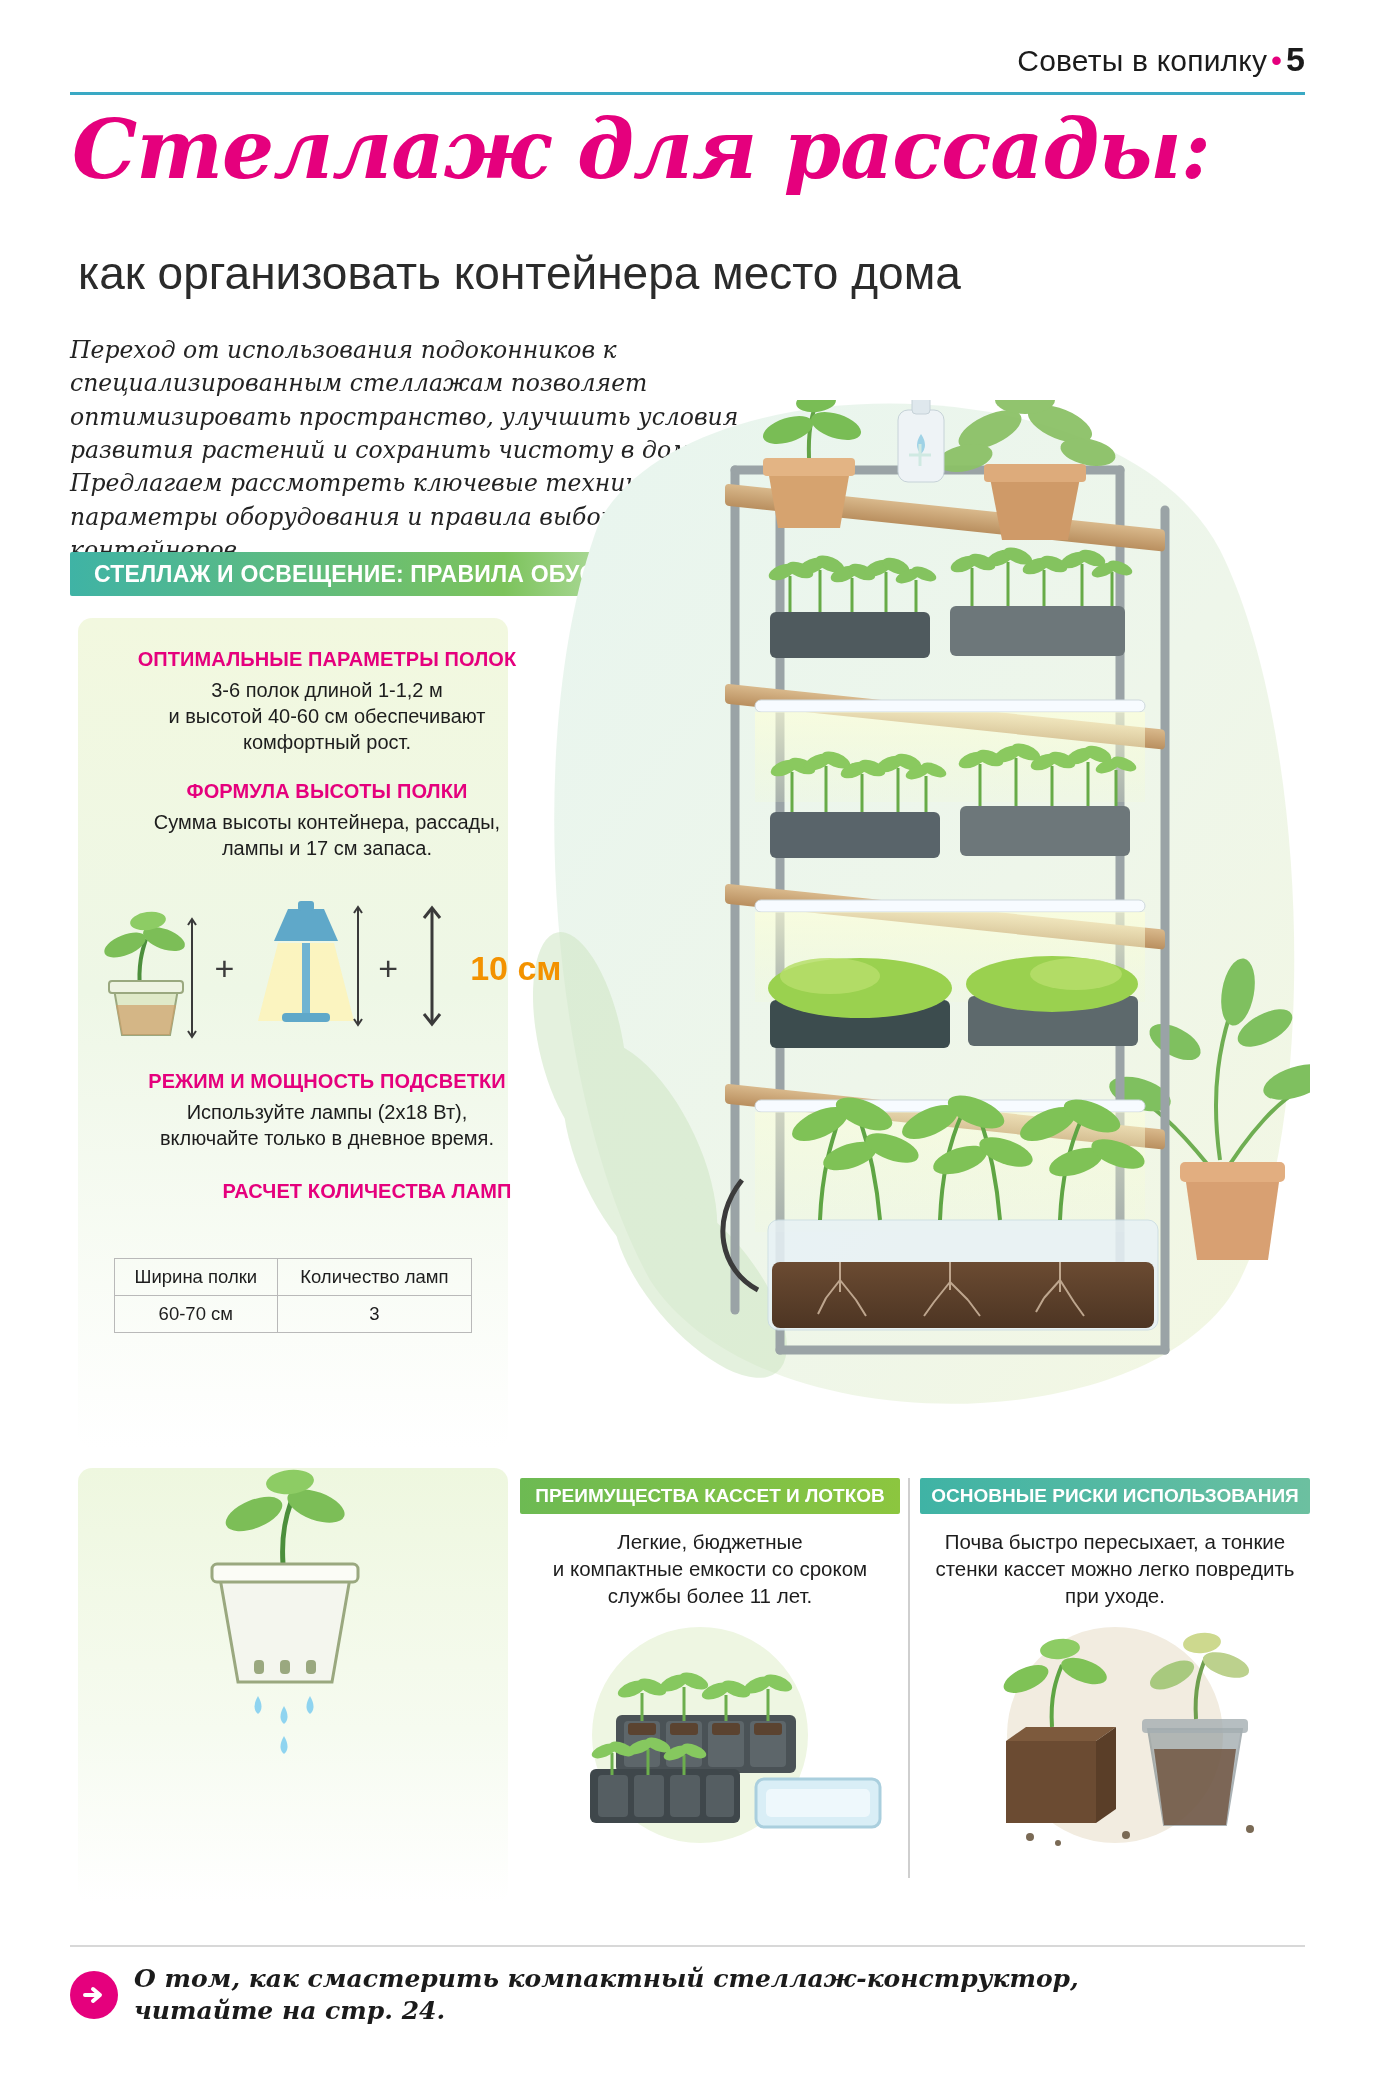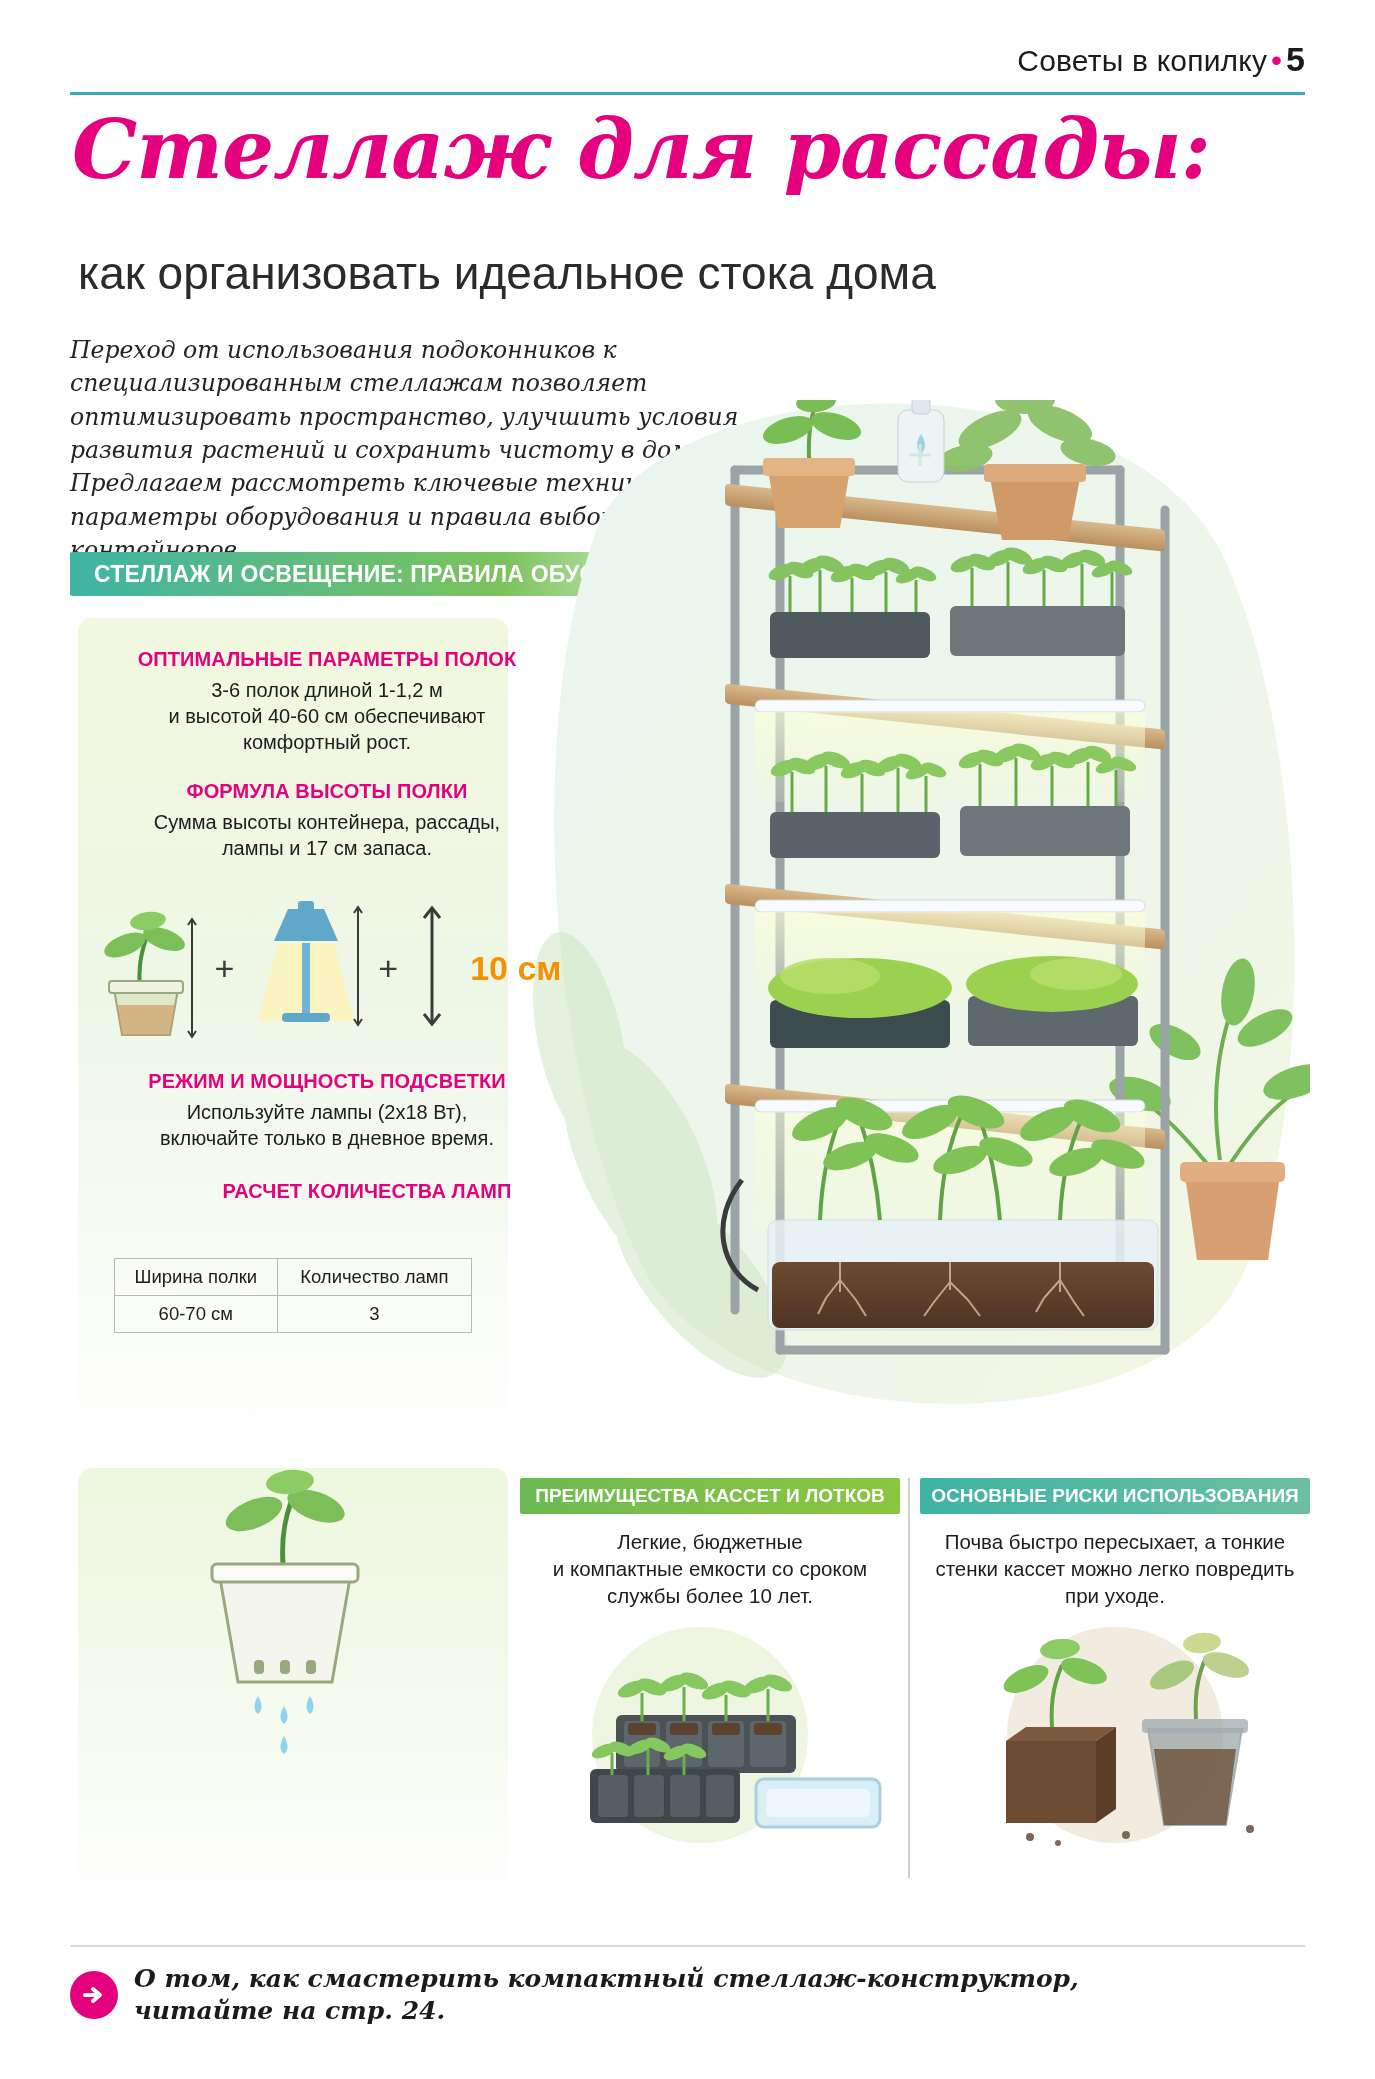--- a/index.html
+++ b/index.html
@@ -262,21 +262,21 @@
 </style>
 </head>
 <body>
 
 <div class="page-header">
   <span>Советы в копилку</span><span class="dot">•</span><span class="num">5</span>
 </div>
 <div class="header-rule"></div>
 
 <div class="title-main">Стеллаж для рассады:</div>
-<div class="title-sub">как организовать идеальное стока дома</div>
+<div class="title-sub">как организовать контейнера место дома</div>
 <div class="lede">Переход от использования подоконников к специализированным стеллажам позволяет оптимизировать пространство, улучшить условия развития растений и сохранить чистоту в доме. Предлагаем рассмотреть ключевые технические параметры оборудования и правила выбора контейнеров.</div>
 
 <div class="banner">
   <span>СТЕЛЛАЖ И ОСВЕЩЕНИЕ: ПРАВИЛА ОБУСТРОЙСТВА</span>
 </div>
 
 <div class="photo">
   <svg width="790" height="1050" viewBox="0 0 790 1050">
     <defs>
       <linearGradient id="bgblob" x1="0" y1="0" x2="1" y2="1">
@@ -619,21 +619,21 @@
 </div>
 
 <div class="divider-v"></div>
 
 <div class="panel panel-left">
   <div class="tag tag-green">
     <span>ПРЕИМУЩЕСТВА КАССЕТ И ЛОТКОВ</span>
   </div>
   <div class="ptext" style="white-space:pre-line">Легкие, бюджетные
 и компактные емкости со сроком
-службы более 10 лет.</div>
+службы более 11 лет.</div>
   <svg width="380" height="230" viewBox="0 0 380 230" style="margin-top:14px">
     <circle cx="180" cy="112" r="108" fill="#eef6e2"></circle>
     <g>
       <rect x="96" y="92" width="180" height="58" rx="6" fill="#4a5256"></rect>
       <g fill="#5d666a">
         <rect x="104" y="98" width="36" height="46" rx="4"></rect>
           <rect x="146" y="98" width="36" height="46" rx="4"></rect>
         <rect x="188" y="98" width="36" height="46" rx="4"></rect>
           <rect x="230" y="98" width="36" height="46" rx="4"></rect>
       </g>

